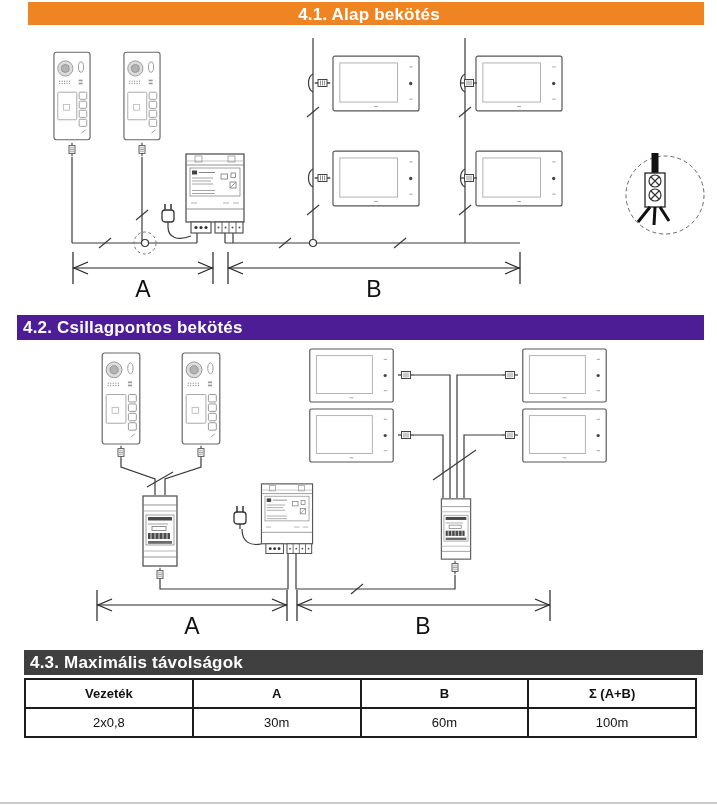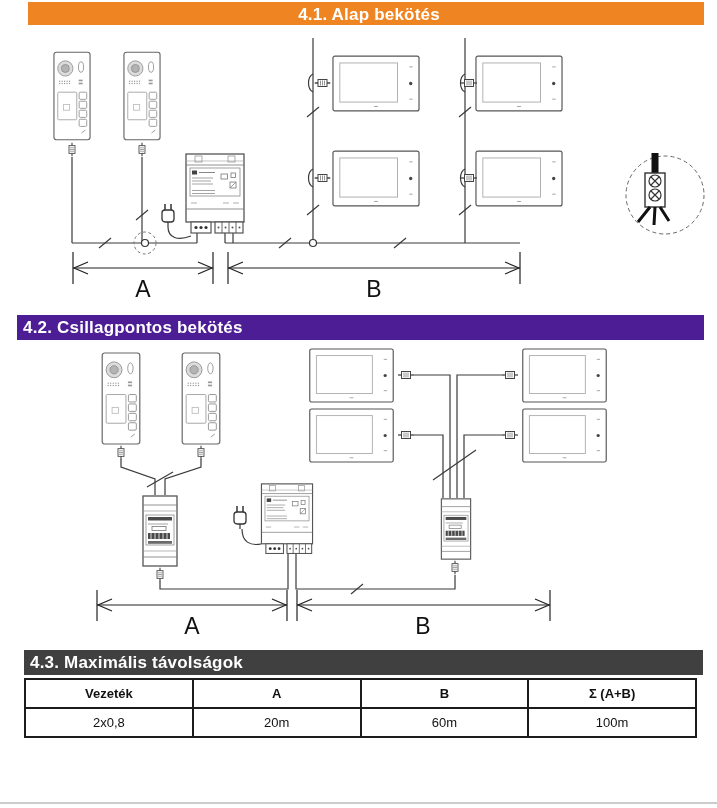--- a/index.html
+++ b/index.html
@@ -312,21 +312,21 @@
       </colgroup>
     <tbody>
         <tr class="hdr">
       <td>Vezeték</td>
       <td>A</td>
       <td>B</td>
       <td>Σ (A+B)</td>
     </tr>
     <tr>
       <td>2x0,8</td>
-      <td>20m</td>
+      <td>30m</td>
       <td>60m</td>
       <td>100m</td>
     </tr>
   </tbody>
     </table>
 
   <div class="page-bottom-line"></div>
 </div>
 
 </body></html>

